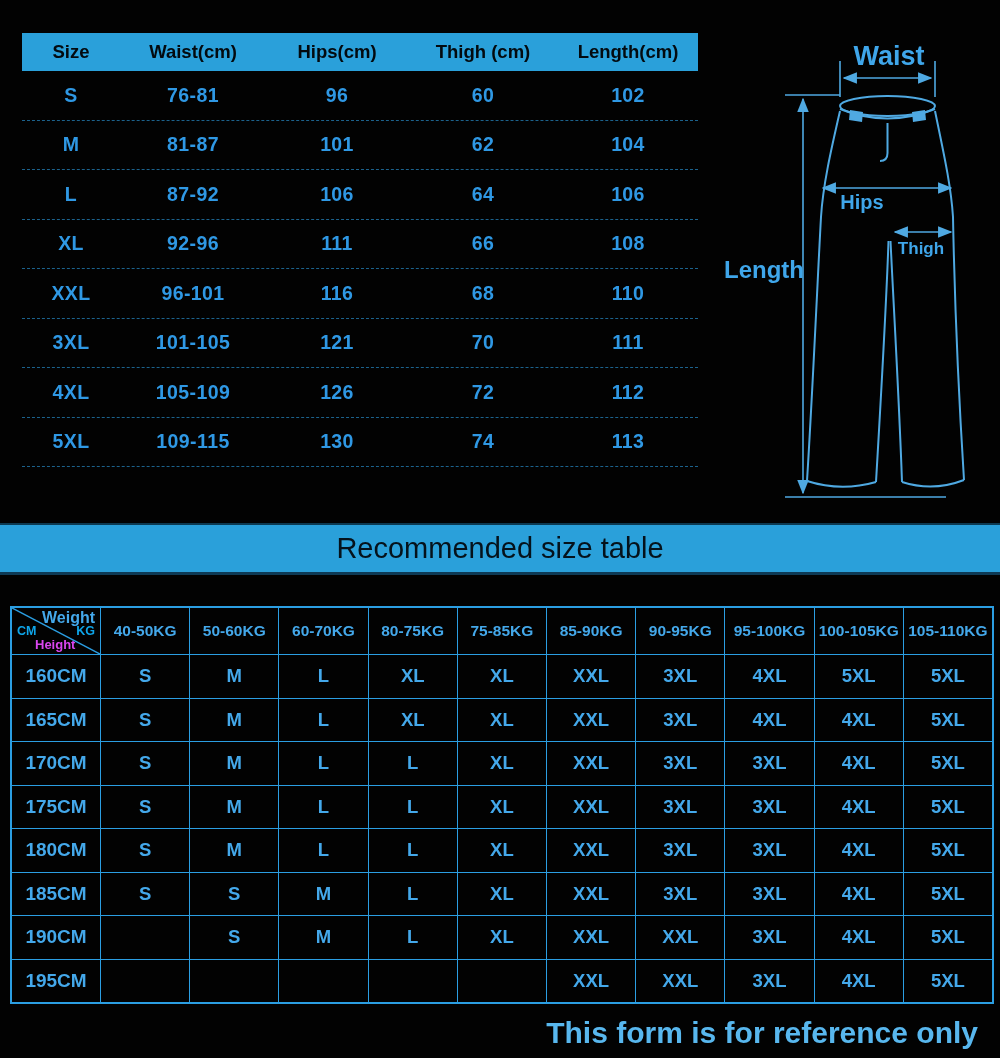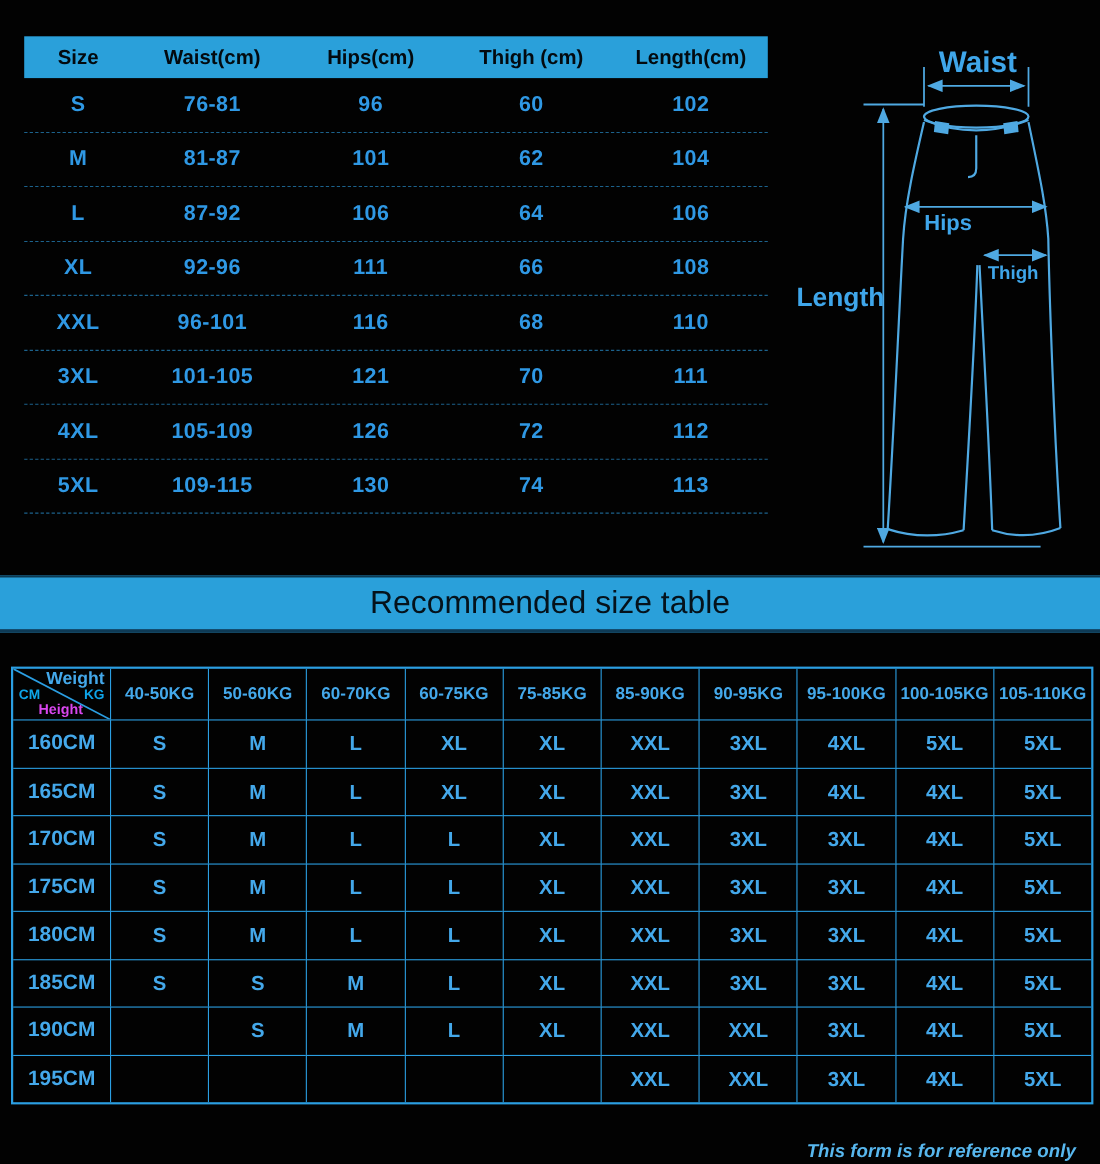--- a/index.html
+++ b/index.html
@@ -36,21 +36,21 @@
   .rsize{font-size:18.5px;}
 
   
   .corner{position:relative;display:block;padding:3px 5px;box-sizing:border-box;}
   .corner .diag{position:absolute;left:0;top:0;width:100%;height:100%;}
   .c1{text-align:right;font-size:16px;line-height:13px;color:#44a8ea;font-weight:700;}
   .c2{display:flex;justify-content:space-between;font-size:12.5px;line-height:14px;color:#0ea5e9;font-weight:700;}
   .c3{text-align:left;font-size:13px;line-height:13px;color:#d946ef;font-weight:700;padding-left:18px;}
 
   
-  #footer{position:absolute;top:1037px;right:22px;font-size:17px;font-weight:600;color:#58b7ee;font-style:italic;}
+  #footer{position:absolute;top:1016px;right:22px;font-size:30px;font-weight:600;color:#58b7ee;}
 </style>
 </head>
 <body>
 
 <div class="stage">
 
   <div id="size-table">
     <div class="shead">
         <div class="shcell">Size</div>
         <div class="shcell">Waist(cm)</div>
@@ -169,21 +169,21 @@
         <div class="c2">
           <span>CM</span>
           <span>KG</span>
         </div>
         <div class="c3"><span>Height</span></div>
       </div>
 
     <div class="rcell rhead">40-50KG</div>
         <div class="rcell rhead">50-60KG</div>
         <div class="rcell rhead">60-70KG</div>
-        <div class="rcell rhead">60-75KG</div>
+        <div class="rcell rhead">80-75KG</div>
         <div class="rcell rhead">75-85KG</div>
         <div class="rcell rhead">85-90KG</div>
         <div class="rcell rhead">90-95KG</div>
         <div class="rcell rhead">95-100KG</div>
         <div class="rcell rhead">100-105KG</div>
         <div class="rcell rhead">105-110KG</div>
       </div>
     <div class="rbody">
         <div class="rrow">
           <div class="rcell rheight">160CM</div>

